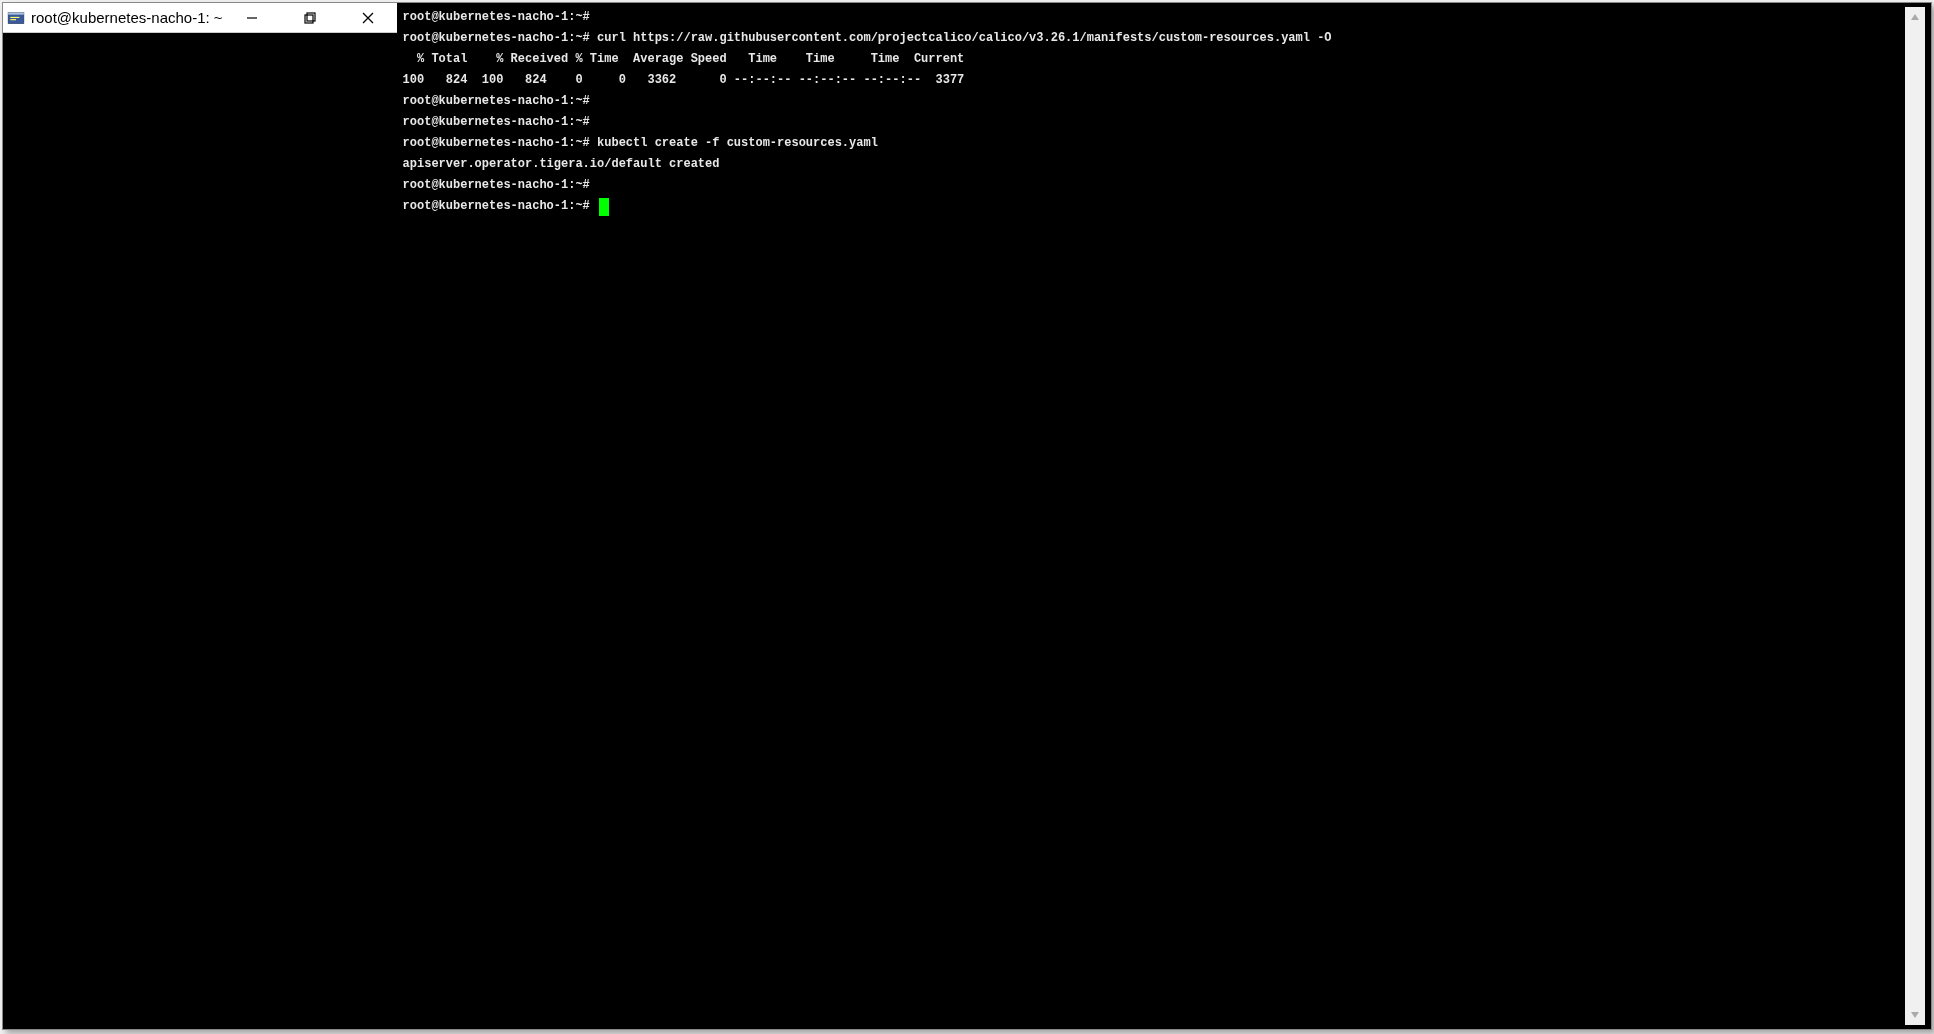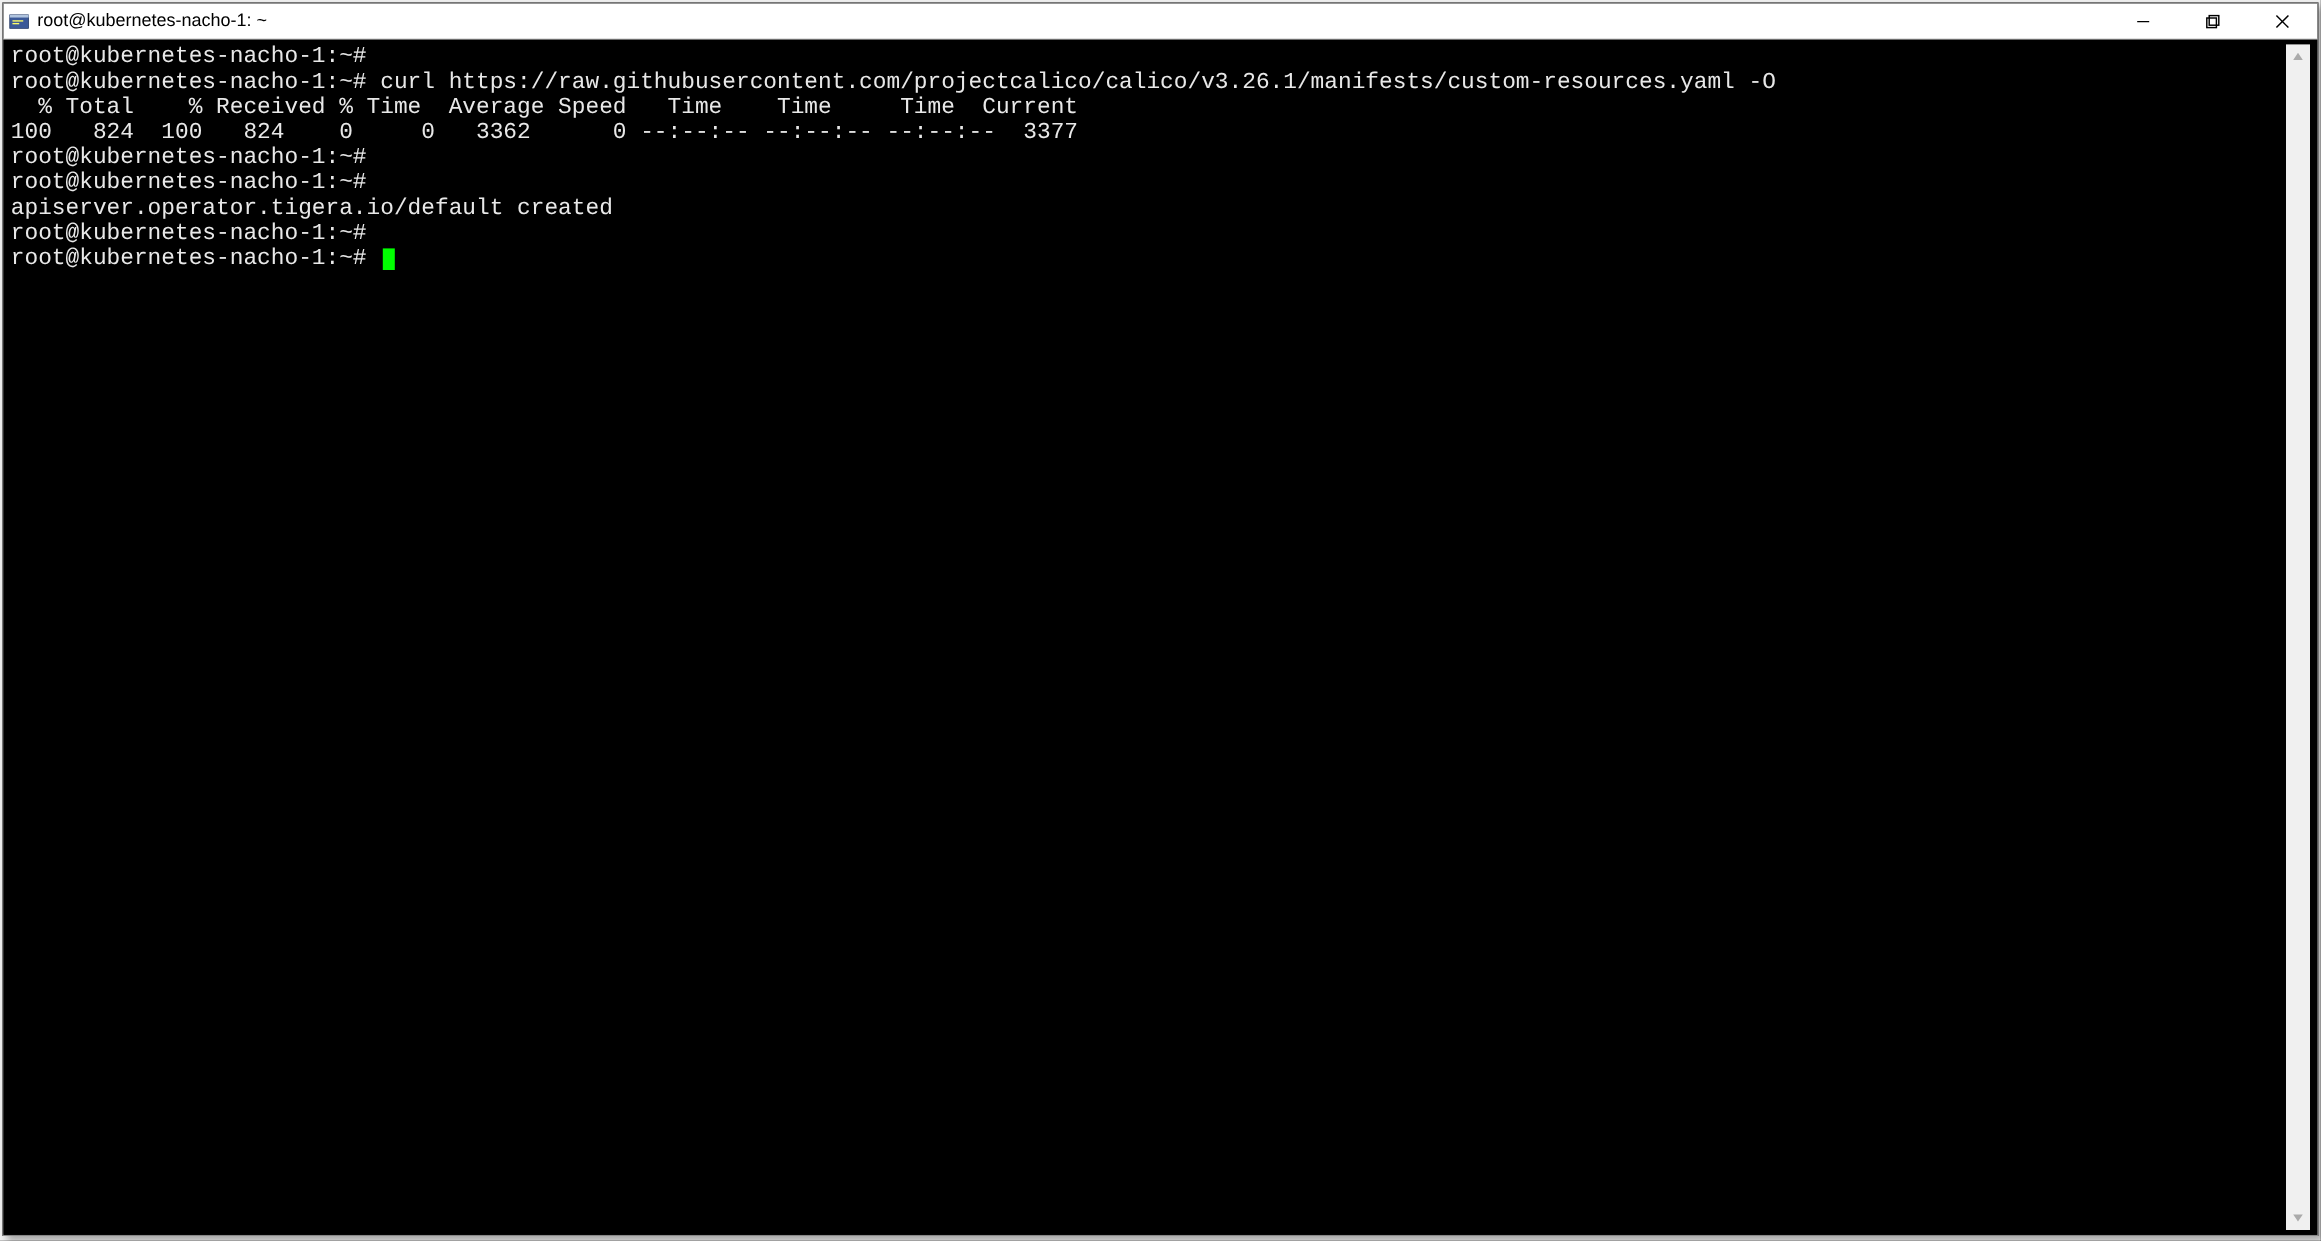--- a/index.html
+++ b/index.html
@@ -18,21 +18,21 @@
     .window {
       position: absolute;
       top: 2px;
       left: 2px;
       width: 1930px;
       height: 1028px;
       background: #000;
       border: 1px solid #888;
       box-shadow: 4px 4px 6px rgba(0,0,0,0.3);
       display: flex;
-      flex-direction: column;
+      flex-direction: row;
     }
     .titlebar {
       height: 30px;
       background: #ffffff;
       border-bottom: 1px solid #ccc;
       display: flex;
       align-items: center;
       padding-left: 4px;
       flex-shrink: 0;
     }
@@ -72,24 +72,25 @@
       padding: 4px 6px;
       position: relative;
       display: flex;
     }
     .terminal-content {
       flex: 1;
       overflow: hidden;
     }
     .terminal-line {
       font-family: "Consolas","Courier New",monospace;
-      font-size: 19px;
+      font-size: 12px;
       line-height: 21px;
       color: #e8e8e8;
       white-space: pre;
+      font-weight: bold;
     }
     .prompt-line {
       display: flex;
       align-items: center;
     }
     .cursor {
       display: inline-block;
       width: 10px;
       height: 18px;
       background: #00ff00;
@@ -152,20 +153,21 @@
   </div>
 
   <div class="terminal-body">
     <div class="terminal-content">
       <div class="terminal-line">root@kubernetes-nacho-1:~#</div>
       <div class="terminal-line">root@kubernetes-nacho-1:~# curl https://raw.githubusercontent.com/projectcalico/calico/v3.26.1/manifests/custom-resources.yaml -O</div>
       <div class="terminal-line">  % Total    % Received % Time  Average Speed   Time    Time     Time  Current</div>
       <div class="terminal-line">100   824  100   824    0     0   3362      0 --:--:-- --:--:-- --:--:--  3377</div>
       <div class="terminal-line">root@kubernetes-nacho-1:~#</div>
       <div class="terminal-line">root@kubernetes-nacho-1:~#</div>
+      <div class="terminal-line">root@kubernetes-nacho-1:~# kubectl create -f custom-resources.yaml</div>
       <div class="terminal-line">apiserver.operator.tigera.io/default created</div>
       <div class="terminal-line">root@kubernetes-nacho-1:~#</div>
       <div class="terminal-line prompt-line">
         <span>root@kubernetes-nacho-1:~# </span><span class="cursor"></span>
       </div>
     </div>
     <div class="scrollbar">
       <div class="scrollbar-arrow top">
         <svg viewBox="0 0 10 10">
             <polygon points="5,2 9,8 1,8" fill="#aaa"></polygon>

